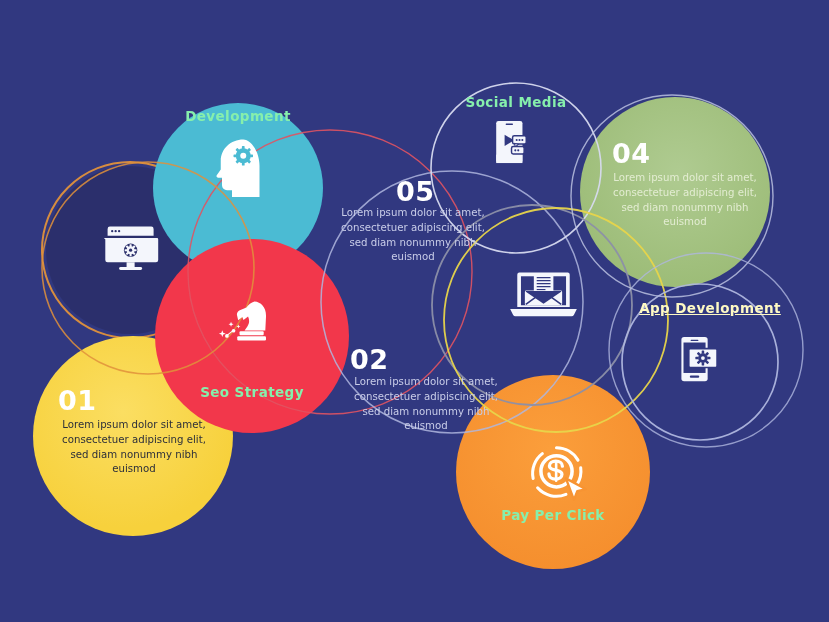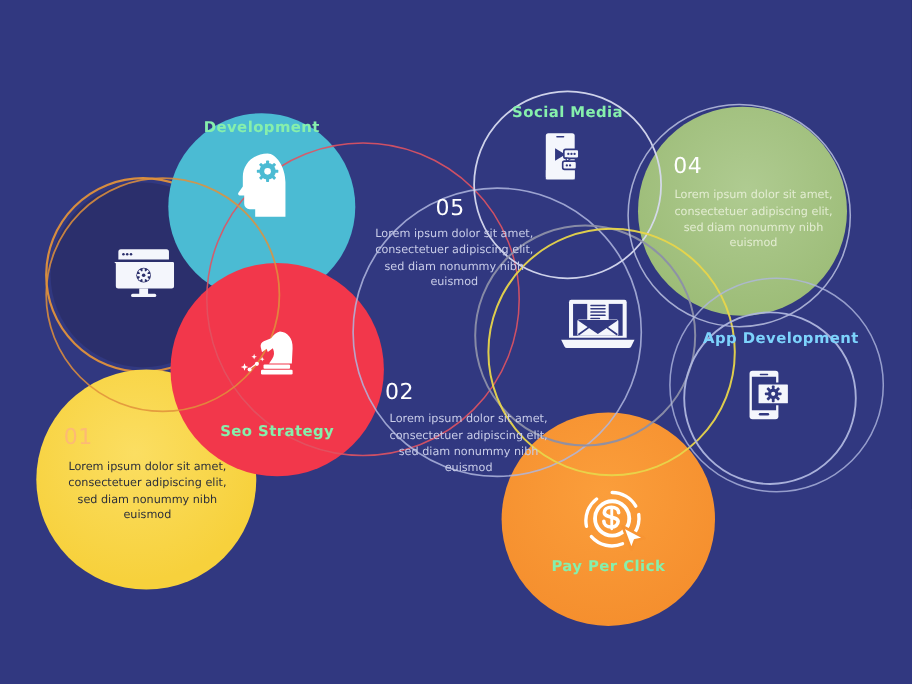--- a/index.html
+++ b/index.html
@@ -28,36 +28,36 @@
     pointer-events: none;
     -webkit-font-smoothing: antialiased;
   }
   .circle-title {
     font-weight: bold;
     font-size: 13.5px;
     letter-spacing: 0.4px;
     color: #86efac;
   }
   .num {
-    font-weight: normal;
-    font-size: 20px;
+    font-weight: bold;
+    font-size: 27px;
     letter-spacing: 0.5px;
     line-height: 1;
   }
   .body-txt {
     font-size: 10.2px;
     line-height: 1.45;
     font-weight: normal;
   }
-  .dark-num { color: #fdba74; }
+  .dark-num { color: #ffffff; }
   .white-num { color: #ffffff; }
   .dark-body { color: #2c2f3a; }
   .soft-body { color: #e8f0d8; opacity: 0.92; }
   .lav-body { color: #c9cde8; }
-  .greytitle { color: #7dd3fc; }
+  .greytitle { color: #fef9c3; text-decoration: underline; }
 </style>
 </head>
 <body>
 
 <div id="stage">
 
   <svg class="layer" viewBox="0 0 829 622">
     <defs>
       <radialGradient id="yellowGlow" cx="45%" cy="38%" r="58%">
         <stop offset="0%" stop-color="#FBDE62"></stop>

